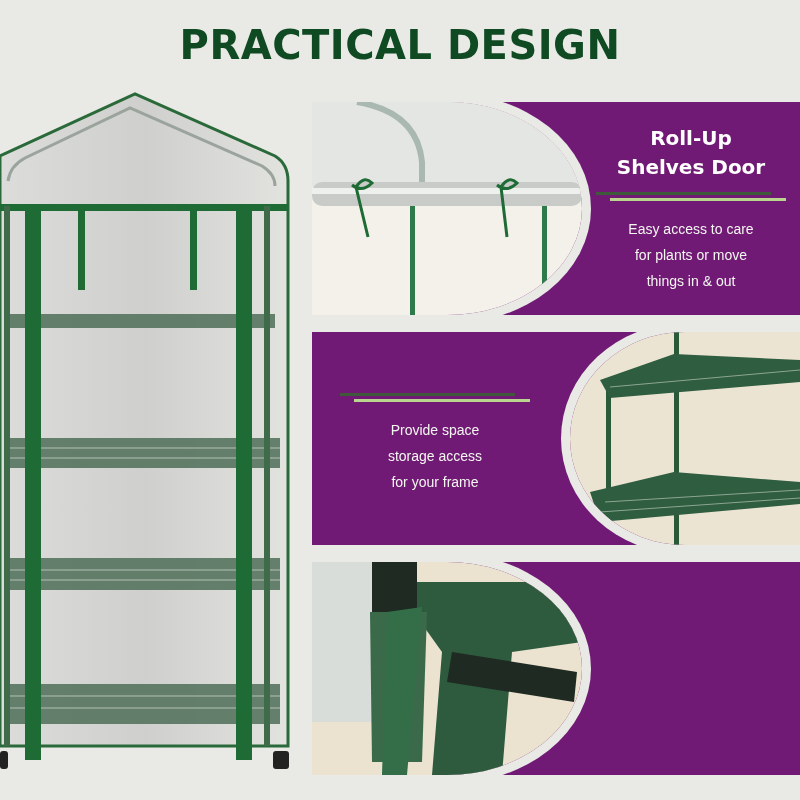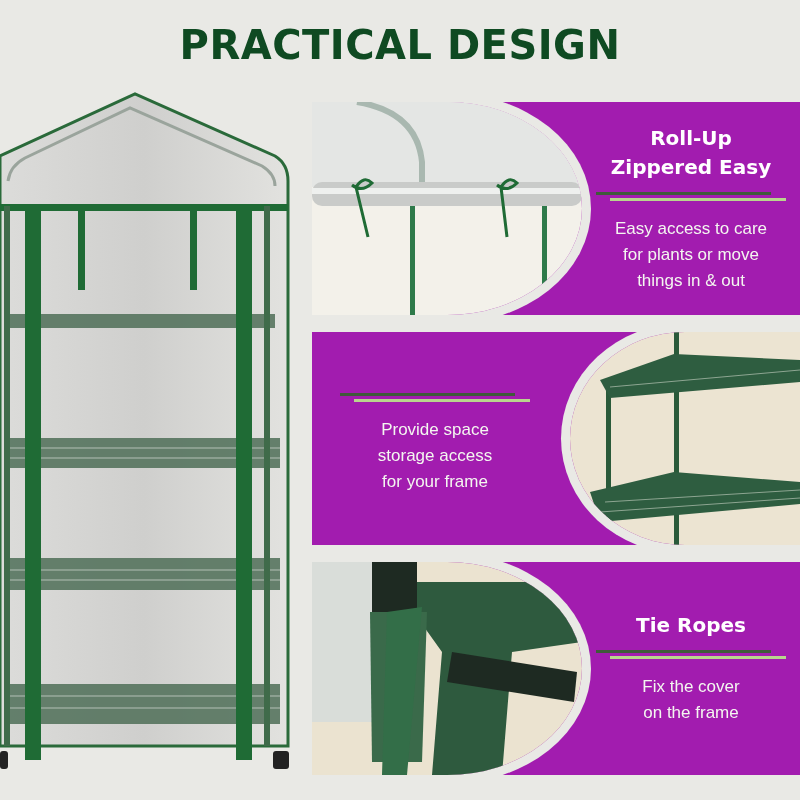--- a/index.html
+++ b/index.html
@@ -5,34 +5,34 @@
   * { box-sizing: border-box; margin: 0; padding: 0; }
   html, body { width: 800px; height: 800px; overflow: hidden; }
   body { background: #e9e9e5; position: relative; font-family: "Liberation Sans", sans-serif; }
   .title {
     position: absolute; left: 0; top: 22px; width: 800px; text-align: center;
     font-family: "DejaVu Sans", sans-serif; font-weight: bold; font-size: 40px;
     color: #0f4a22; letter-spacing: 0.5px;
   }
   
   .gh { position: absolute; left: 0; top: 86px; width: 300px; height: 700px; }
-  .panel { position: absolute; left: 312px; width: 488px; height: 213px; background: #a21caf; overflow: hidden; }
+  .panel { position: absolute; left: 312px; width: 488px; height: 213px; background: #701a75; overflow: hidden; }
   .p1 { top: 102px; } .p2 { top: 332px; } .p3 { top: 562px; }
   .photo { position: absolute; top: 0; height: 213px; width: 270px; overflow: hidden; }
   .p1 .photo, .p3 .photo { left: 0; border-radius: 0 50% 50% 0 / 0 50% 50% 0; box-shadow: 0 0 0 9px #e9e9e5; }
   .p2 .photo { right: 0; left: auto; width: 230px; border-radius: 50% 0 0 50% / 50% 0 0 50%; box-shadow: 0 0 0 9px #e9e9e5; }
   .photo svg { width: 100%; height: 100%; display: block; }
   .text { position: absolute; top: 0; height: 213px; display: flex; flex-direction: column; align-items: center; justify-content: center; color: #fff; text-align: center; }
   .p1 .text, .p3 .text { right: 0; width: 218px; }
   .p2 .text { left: 0; width: 246px; }
   .heading { font-family: "DejaVu Sans", sans-serif; font-weight: bold; font-size: 20px; line-height: 29px; }
   .rule { position: relative; width: 190px; height: 10px; margin: 10px 0 14px; }
   .rule .d { position: absolute; left: 0; top: 0; width: 175px; height: 3px; background: #3f5a3a; }
   .rule .l { position: absolute; left: 14px; top: 6px; width: 176px; height: 3px; background: #b9d58e; }
-  .desc { font-size: 17px; line-height: 26px; color: #f4f6f0; font-weight: normal; }
+  .desc { font-size: 14px; line-height: 26px; color: #f4f6f0; font-weight: normal; }
 </style>
 </head>
 <body>
 
 <div class="title">PRACTICAL DESIGN</div>
 
 <div class="gh">
   <svg viewBox="0 0 300 700" width="300" height="700">
     <defs>
       <linearGradient id="pvc" x1="0" x2="1" y1="0" y2="0">
@@ -86,21 +86,21 @@
       <rect x="0" y="86" width="270" height="6" fill="#eef0ee"></rect>
       <rect x="98" y="104" width="5" height="109" fill="#2e7a4a"></rect>
       <rect x="230" y="104" width="5" height="80" fill="#2e7a4a"></rect>
       <path d="M40 83 q10 8 20 -2 q-8 -8 -16 4 l12 50" fill="none" stroke="#1f6b35" stroke-width="3"></path>
       <path d="M185 83 q10 8 20 -2 q-8 -8 -16 4 l6 50" fill="none" stroke="#1f6b35" stroke-width="3"></path>
     </svg>
   </div>
   <div class="text">
     <div class="heading">
       <div>Roll-Up</div>
-      <div>Zippered Easy</div>
+      <div>Shelves Door</div>
     </div>
     <div class="rule">
         <div class="d"></div>
         <div class="l"></div>
       </div>
     <div class="desc">
       <div>Easy access to care</div>
       <div>for plants or move</div>
       <div>things in &amp; out</div>
     </div>
@@ -142,26 +142,13 @@
     <svg viewBox="0 0 270 213" preserveAspectRatio="none">
       <rect width="270" height="213" fill="#ebe3d0"></rect>
       <rect x="0" y="0" width="60" height="160" fill="#d9ddd9"></rect>
       <path d="M80 20 L240 20 L270 80 L200 90 L190 213 L120 213 L130 90 Z" fill="#2e5a3e"></path>
       <rect x="60" y="0" width="45" height="60" fill="#1e2a22"></rect>
       <path d="M58 50 L115 50 L110 200 L60 200 Z" fill="#3a6a4a"></path>
       <path d="M140 90 L265 110 L262 140 L135 120 Z" fill="#1e2a22"></path>
       <path d="M75 50 L110 45 L95 213 L70 213 Z" fill="#336e48"></path>
     </svg>
   </div>
-  <div class="text">
-    <div class="heading">
-      <div>Tie Ropes</div>
-    </div>
-    <div class="rule">
-        <div class="d"></div>
-        <div class="l"></div>
-      </div>
-    <div class="desc">
-      <div>Fix the cover</div>
-      <div>on the frame</div>
-    </div>
-  </div>
 </div>
 
 </body></html>

